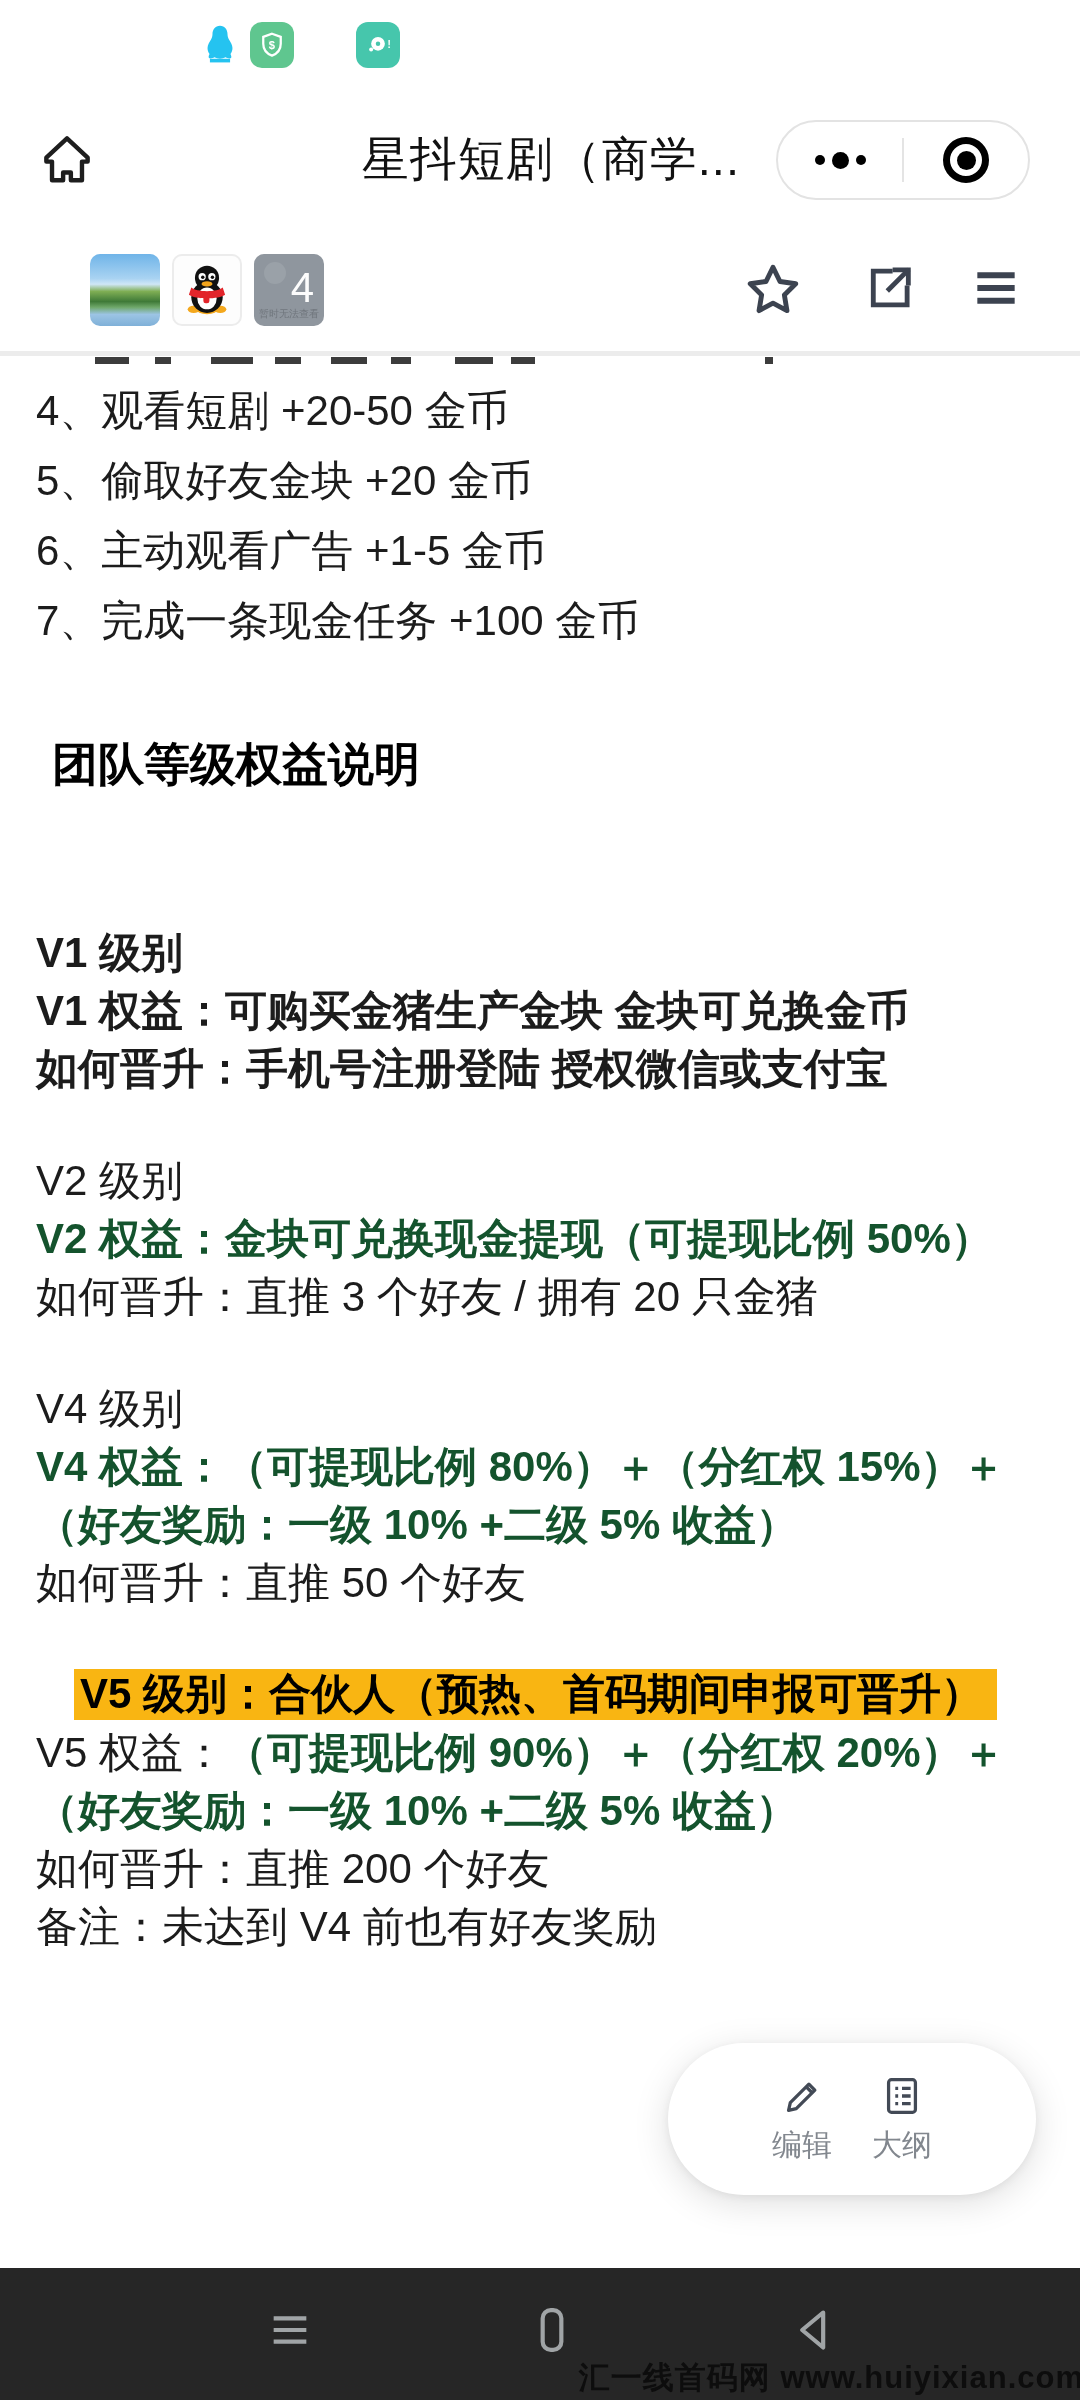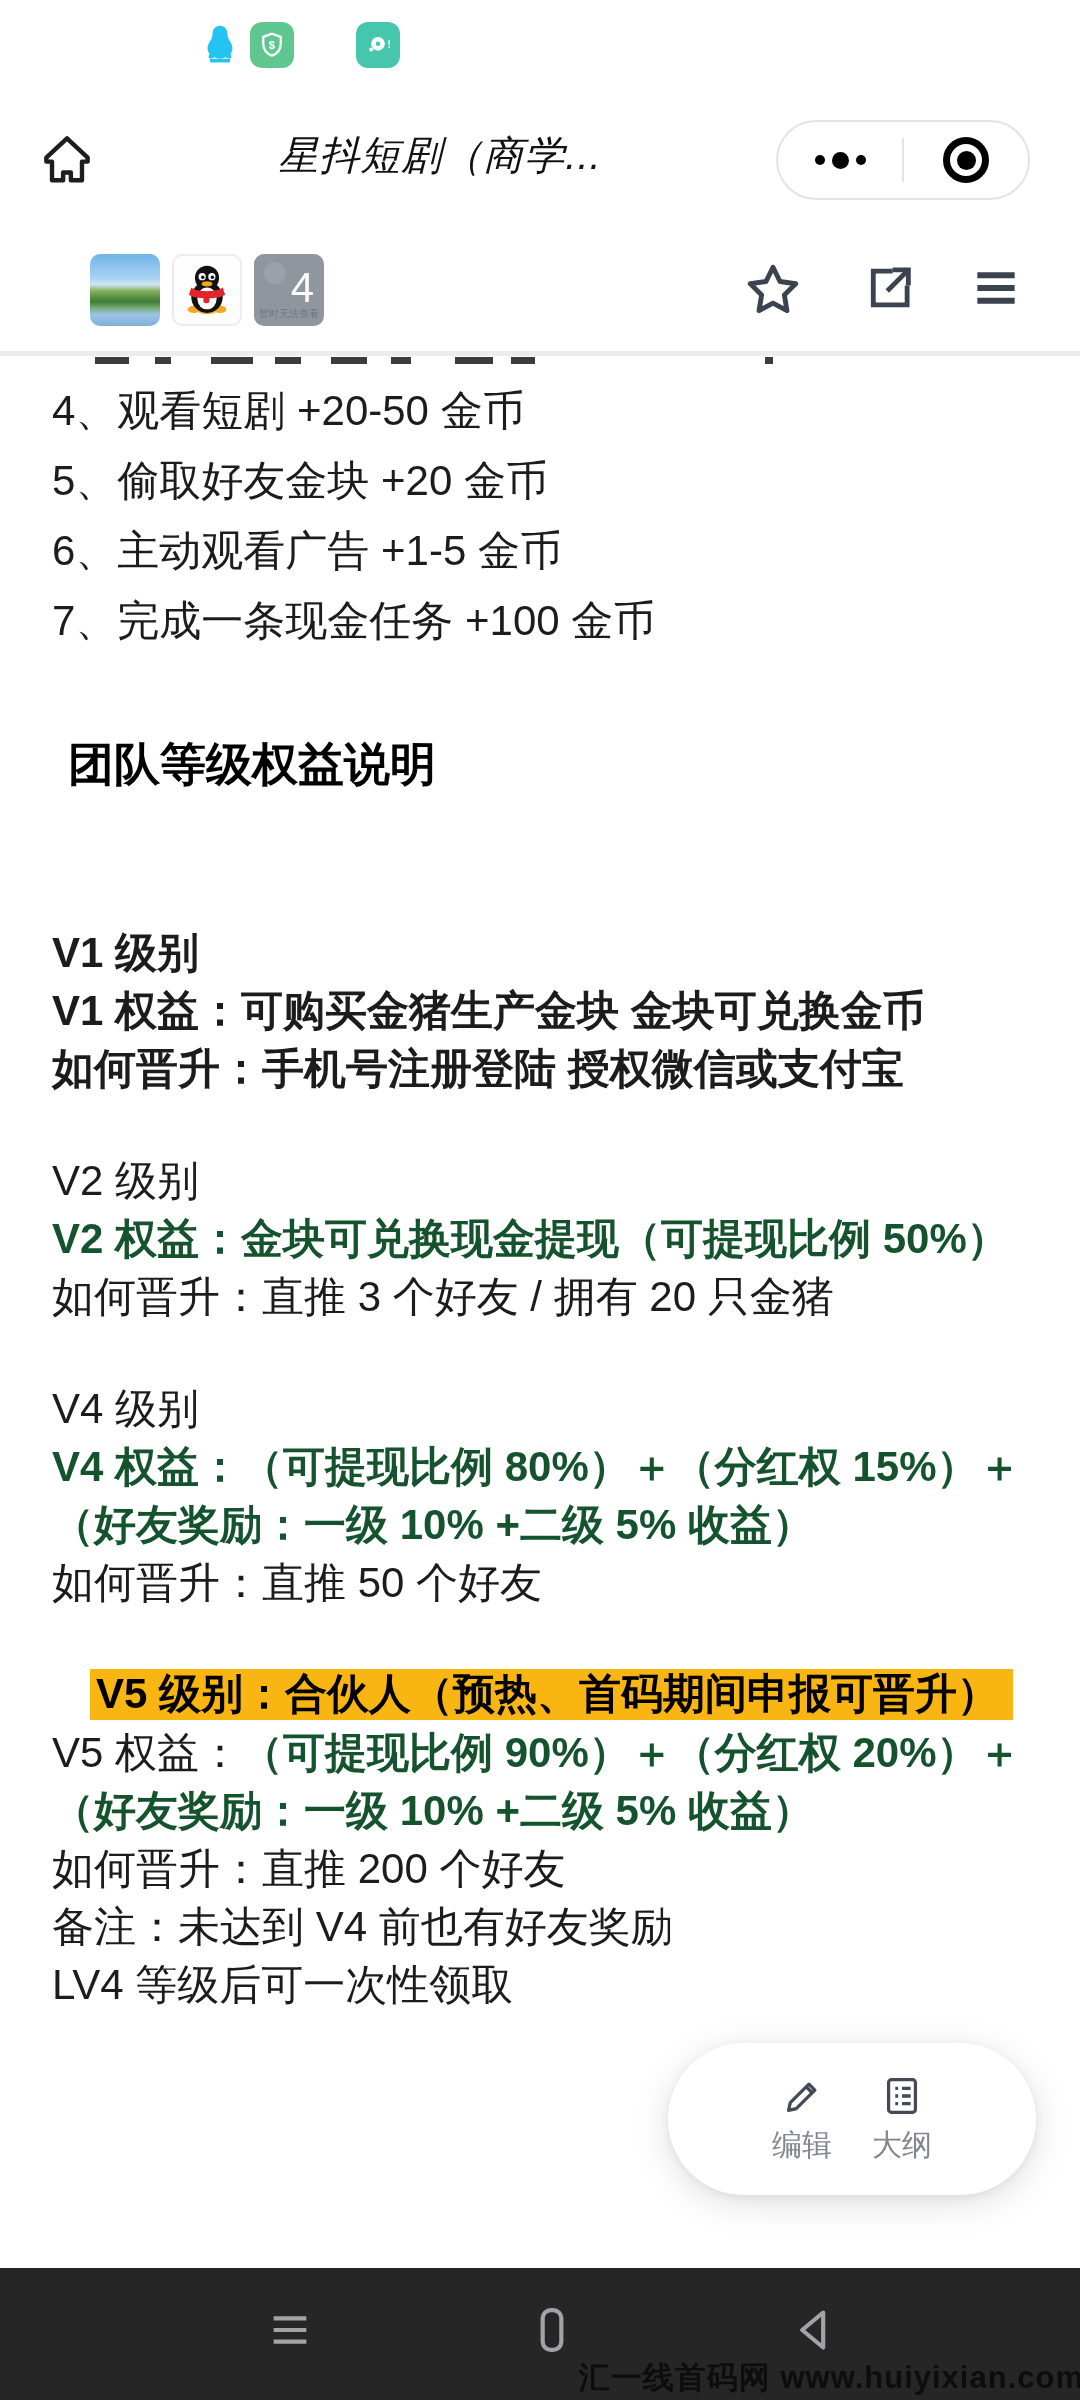--- a/index.html
+++ b/index.html
@@ -11,22 +11,22 @@
   
   .statusbar { left:0; top:0; width:1080px; height:80px; }
   .st-ico { position:absolute; top:22px; width:44px; height:46px; }
   .st-qq   { left:198px; color:#25C3F0; }
   .st-tile { border-radius:12px; display:flex; align-items:center; justify-content:center; }
   .st-shield { left:250px; background:#5FC68F; }
   .st-alarm  { left:356px; background:#46C6AC; }
 
   
   .home-btn { left:36px; top:126px; width:62px; height:66px; color:#1e1e1e; }
-  .title { left:140px; top:128px; width:600px; text-align:center; font-size:40px; color:#111; font-weight:400;
-           white-space:nowrap; letter-spacing:1px;font-style:italic; }
+  .title { left:140px; top:128px; width:600px; text-align:right; font-size:47px; color:#111; font-weight:400;
+           white-space:nowrap; letter-spacing:1px; }
   .capsule { left:776px; top:120px; width:254px; height:80px; border:2px solid #e3e3e3; border-radius:42px;
              background:#fff; display:flex; align-items:center; }
   .cap-half { flex:1; height:100%; display:flex; align-items:center; justify-content:center; }
   .cap-sep { width:2px; height:44px; background:#e4e4e4; }
   .dots { display:flex; align-items:center; gap:7px; }
   .dot  { width:10px; height:10px; border-radius:50%; background:#000; }
   .dot.mid { width:17px; height:17px; }
   .target { width:46px; height:46px; border:7px solid #000; border-radius:50%; display:flex; align-items:center; justify-content:center; }
   .target-core { width:19px; height:19px; background:#000; border-radius:50%; }
 
@@ -43,21 +43,21 @@
   .act-star { left:742px; }
   .act-share { left:860px; }
   .act-menu { left:968px; }
 
   
   .divider { left:0; top:351px; width:1080px; height:5px; background:#ececec; }
   .fragline { left:95px; top:357px; height:9px; display:flex; align-items:flex-start; }
   .frag { height:7px; background:#3c3c3c; display:inline-block; }
 
   
-  .doc { left:0; top:376px; width:1070px; padding:0 16px 0 52px; font-size:42px; line-height:58px;
+  .doc { left:0; top:376px; width:1070px; padding:0 16px 0 36px; font-size:42px; line-height:58px;
          color:#1c1c1c; white-space:nowrap; }
   .task { line-height:70px; }
   .sec-title { margin-top:76px; font-size:46px; line-height:64px; font-weight:700; color:#000; padding-left:16px; }
   .blk-v1 { margin-top:128px;font-weight:bold; }
   .blk-v2 { margin-top:54px; }
   .blk-v3 { margin-top:56px; }
   .blk-v4 { margin-top:54px; }
   .blk-v5 { margin-top:52px; }
   .b { font-weight:700; color:#14532d; }
   .hl-line { line-height:60px;margin-left:44px; }
@@ -208,21 +208,20 @@
       <div class="b">（好友奖励：一级 10% +二级 5% 收益）</div>
       <div>如何晋升：直推 50 个好友</div>
     </div>
 
     <div class="blk-v5">
       <div class="hl-line"><span class="hl" style="background:#F9B512">V5 级别：合伙人（预热、首码期间申报可晋升）</span></div>
       <div><span>V5 权益：</span><span class="b">（可提现比例 90%）＋（分红权 20%）＋</span></div>
       <div class="b">（好友奖励：一级 10% +二级 5% 收益）</div>
       <div>如何晋升：直推 200 个好友</div>
       <div>备注：未达到 V4 前也有好友奖励</div>
-      <div>LV4 等级后可一次性领取</div>
     </div>
   </div>
 
   <div class="abs fab">
     <div class="fab-item">
       <svg viewBox="0 0 24 24" fill="none" stroke="currentColor" stroke-width="1.7" stroke-linejoin="round">
         <path d="M5 19.5l.9-4L15.6 5.8l3.1 3.1L9 18.6l-4 .9z"></path>
         <path d="M14.2 7.2l3.1 3.1"></path>
       </svg>
       <span class="fab-label">编辑</span>

